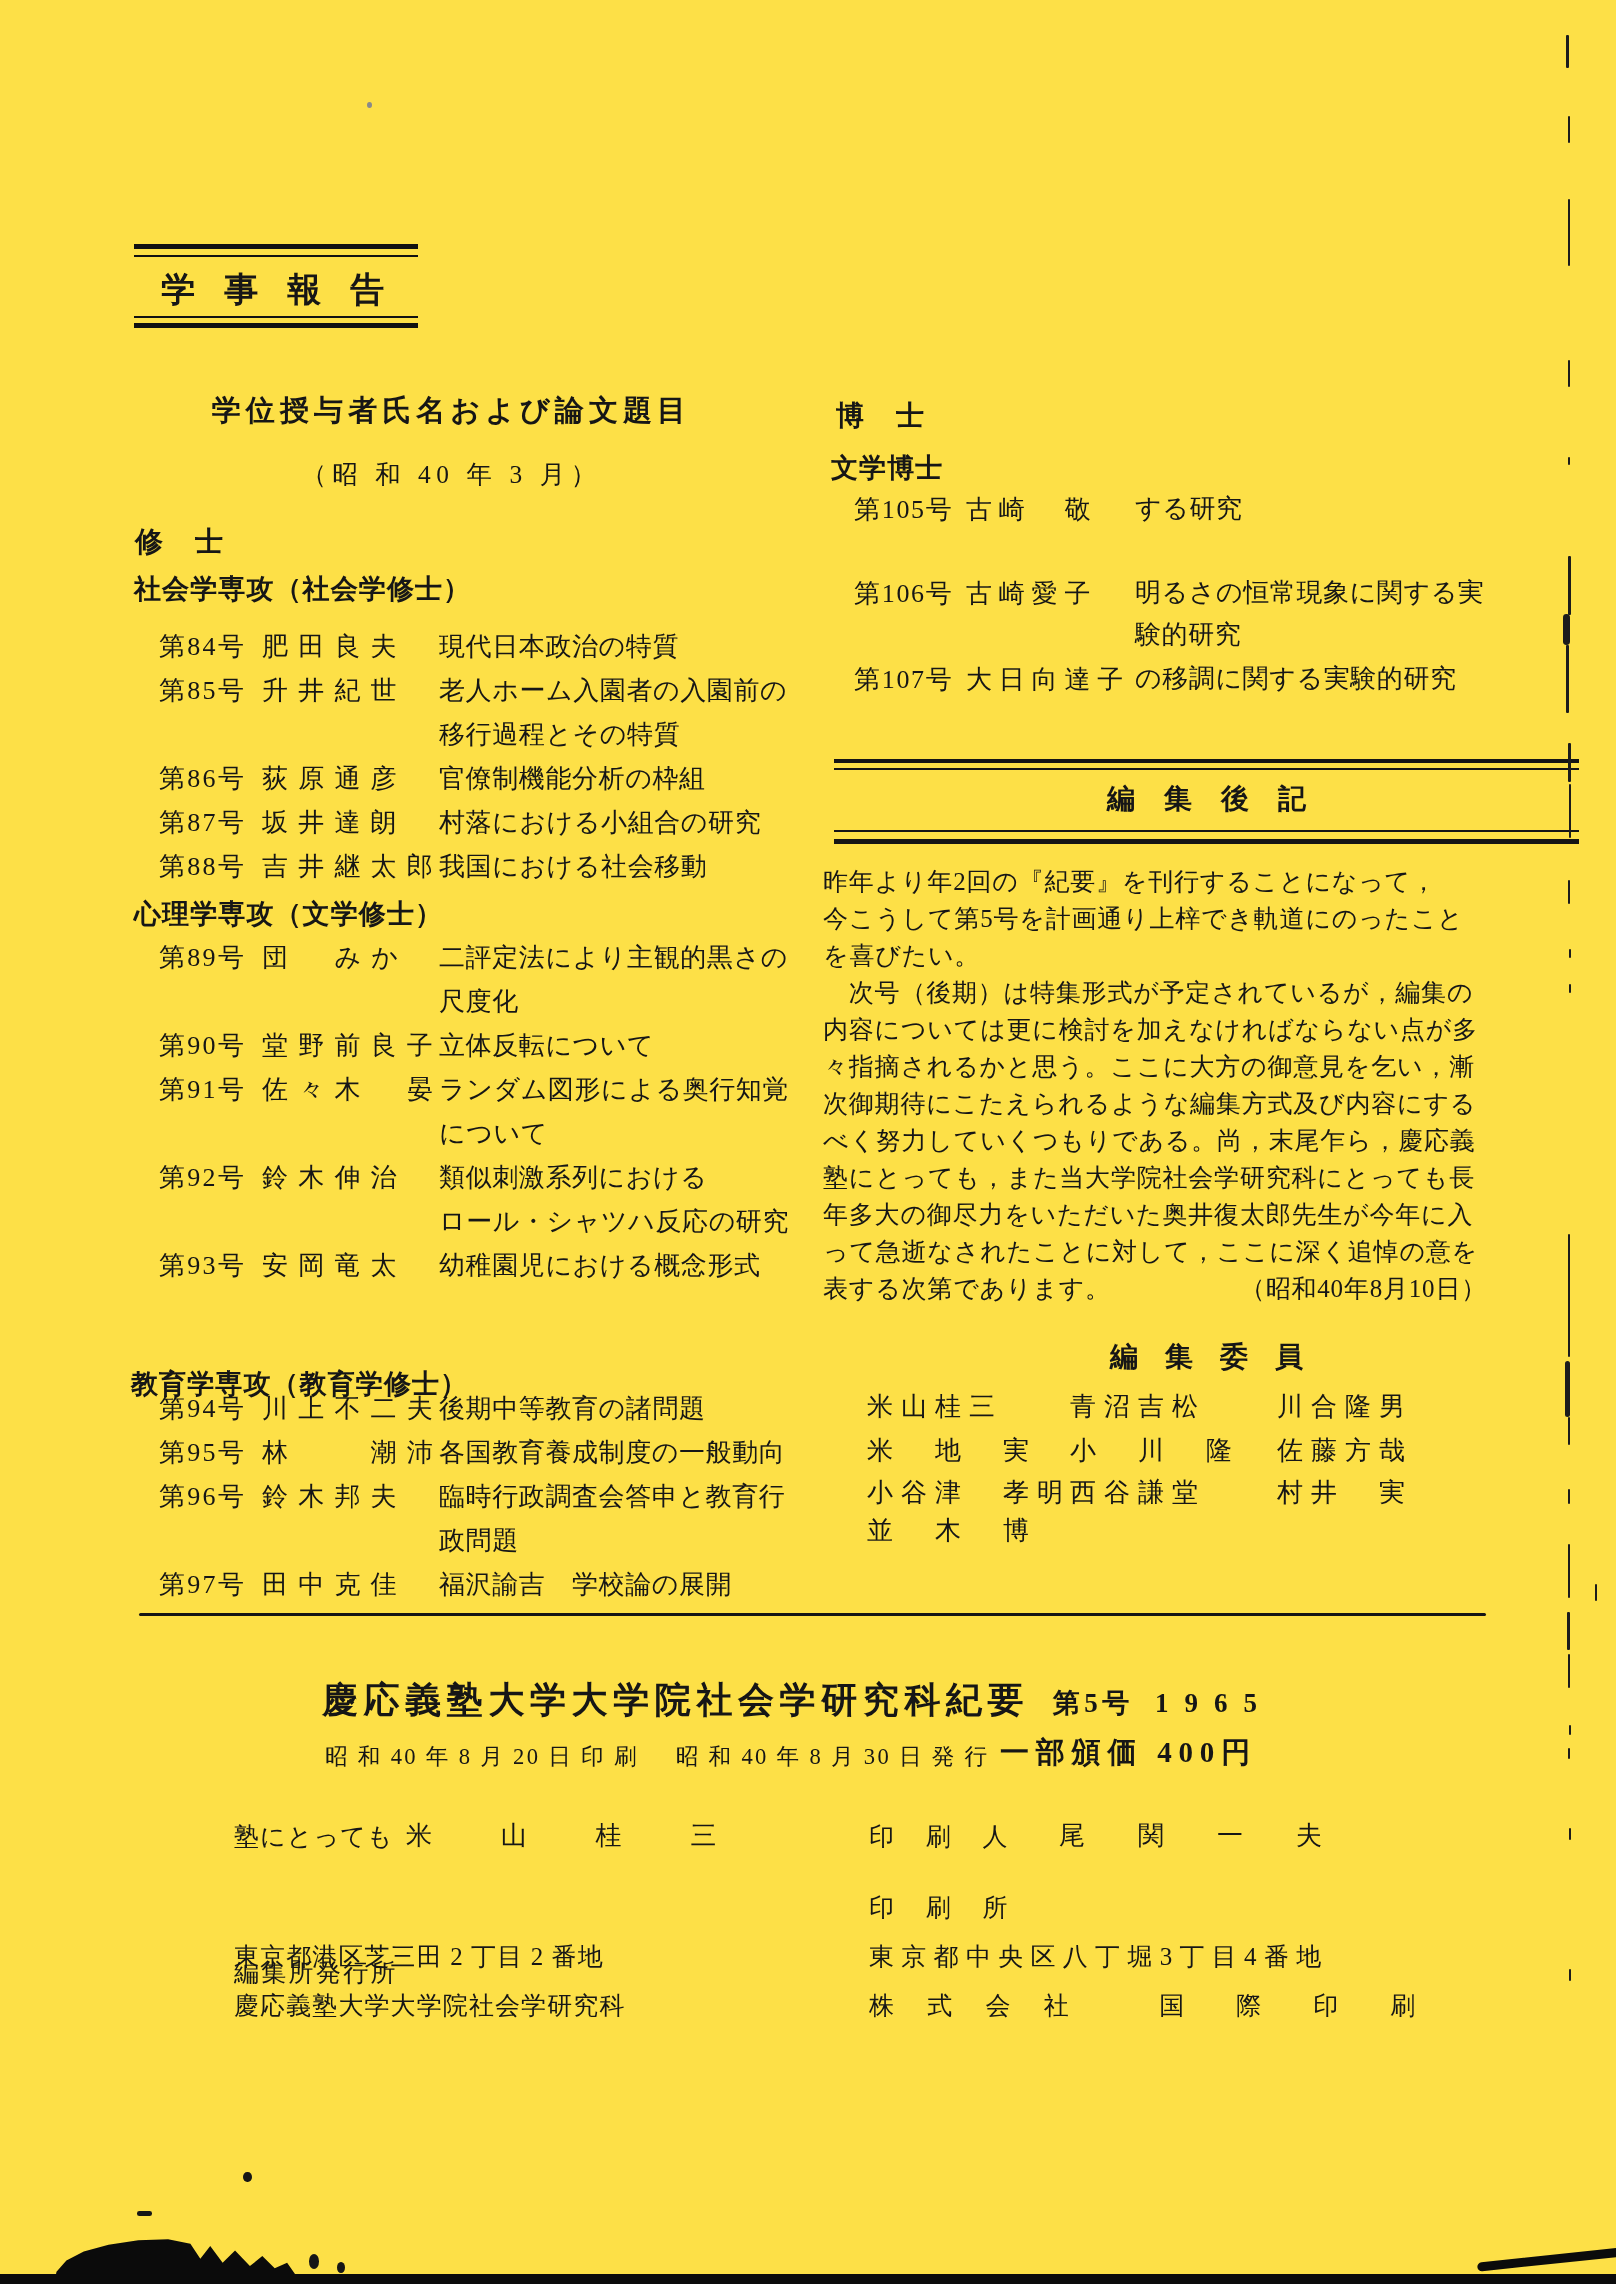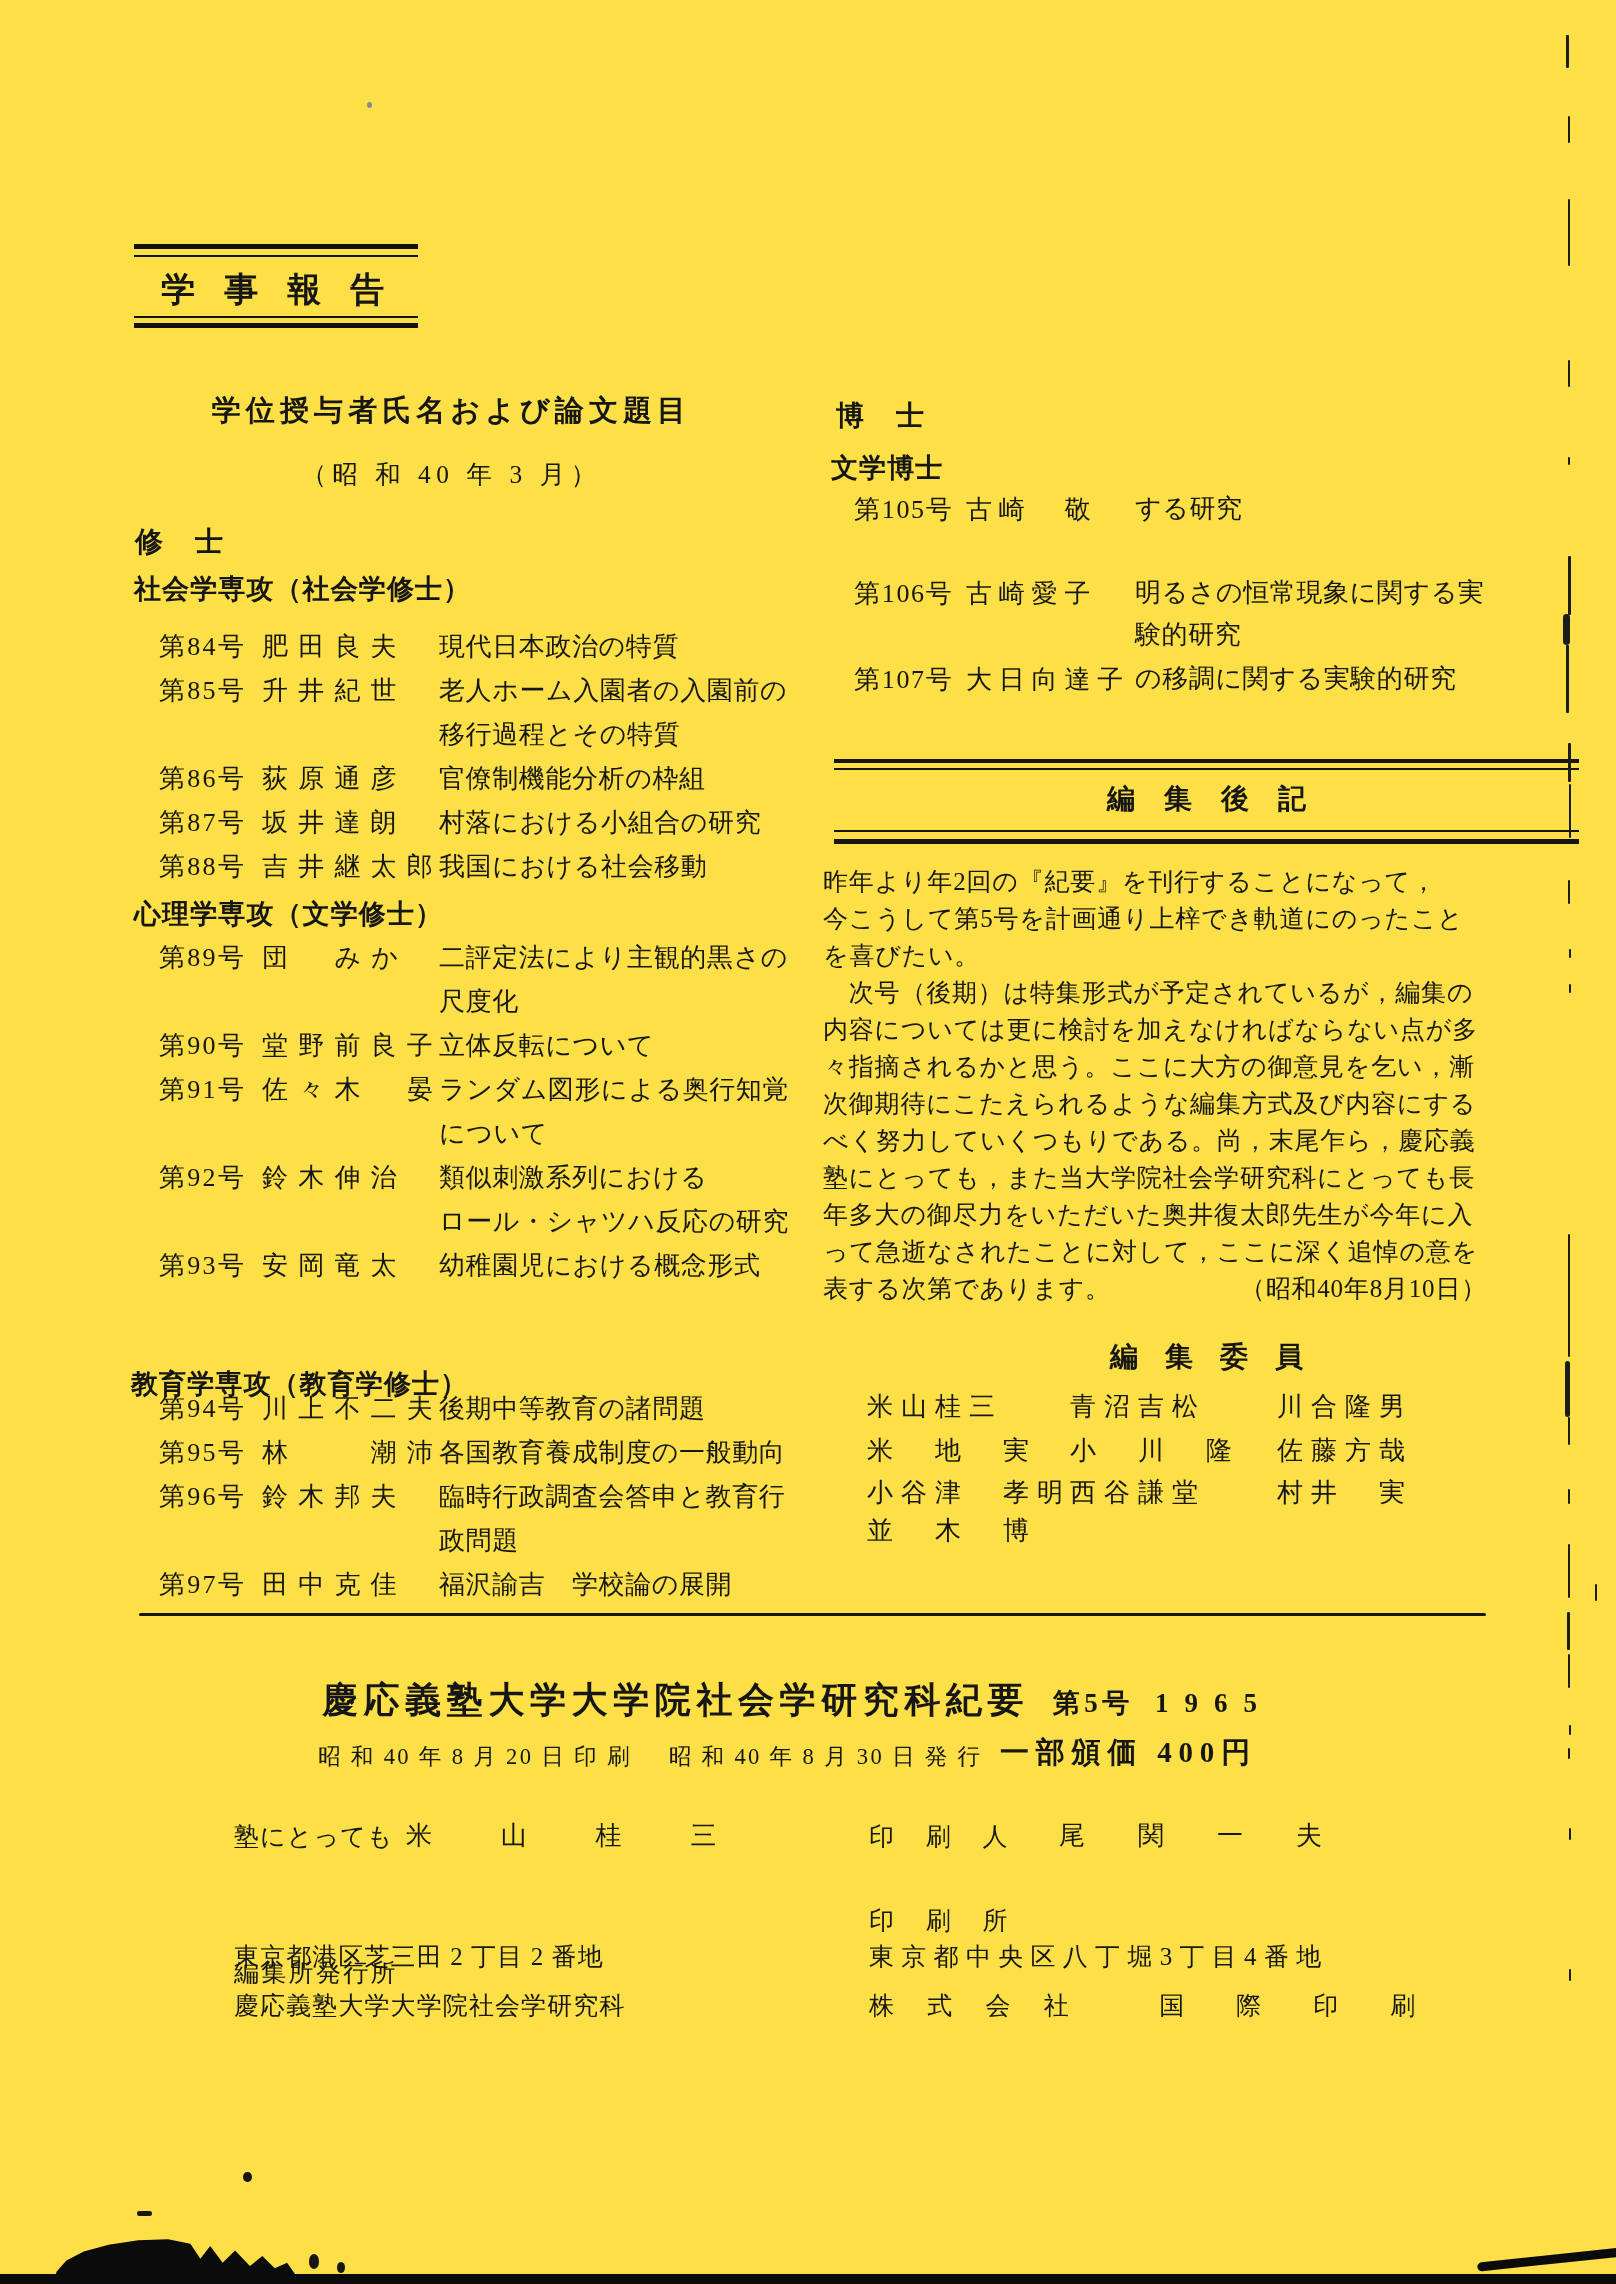--- a/index.html
+++ b/index.html
@@ -47,21 +47,21 @@
   .cm-row span{position:absolute;top:0;white-space:nowrap;}
   .cm-c1{left:0;} .cm-c2{left:203px;} .cm-c3{left:410px;}
 
   .mid-rule{position:absolute;left:139px;top:1613px;width:1347px;height:2.8px;background:#151515;border-radius:1.7px;}
 
   
   .col-title{position:absolute;left:322px;top:1676px;white-space:nowrap;}
   .col-title .main{font-size:36px;font-weight:bold;letter-spacing:5.6px;}
   .col-title .issue{font-size:27px;font-weight:bold;letter-spacing:4.5px;margin-left:21.4px;}
   .col-title .year{font-size:27px;font-weight:bold;letter-spacing:16px;margin-left:19px;}
-  .col-dates{position:absolute;left:318px;top:1741px;font-size:22.6px;letter-spacing:2.3px;white-space:nowrap;}
+  .col-dates{position:absolute;left:325px;top:1741px;font-size:22.6px;letter-spacing:2.3px;white-space:nowrap;}
   .col-dates .d2{margin-left:29px;}
   .col-price{position:absolute;left:1000px;top:1733px;font-size:29px;font-weight:bold;letter-spacing:6.8px;white-space:nowrap;}
   .cl{position:absolute;font-size:25px;white-space:nowrap;}
 
   
   .edge{position:absolute;background:#1c1c1c;border-radius:1.1px;}
   .bottom-strip{position:absolute;left:0;top:2274px;width:1616px;height:10.2px;background:#0b0b0b;}
   .blob{position:absolute;left:54px;top:2228px;width:248px;height:56px;background:#0b0b0b;
     clip-path:polygon(0% 100%,1% 78%,5% 58%,12% 42%,22% 30%,34% 22%,46% 20%,55% 28%,59% 55%,63% 32%,68% 62%,73% 40%,79% 68%,84% 50%,89% 72%,94% 62%,100% 100%);}
   .blob2{position:absolute;left:1477px;top:2255px;width:147px;height:9px;background:#0b0b0b;transform:rotate(-6deg);border-radius:4.5px;}
@@ -290,21 +290,21 @@
     <span class="d2">昭 和 40 年 8 月 30 日 発 行</span>
   </div>
   <div class="col-price">一部頒価 400円</div>
 
   <div class="cl" style="left:234px;top:1820px;letter-spacing:1.1px;">塾にとっても</div>
   <div class="cl" style="left:406px;top:1818px;font-size:26px;letter-spacing:21.4px;">米　山　桂　三</div>
   <div class="cl" style="left:869px;top:1820px;letter-spacing:3.4px;">印　刷　人</div>
   <div class="cl" style="left:1059px;top:1818px;font-size:26px;letter-spacing:13.5px;">尾　関　一　夫</div>
 
   <div class="cl" style="left:234px;top:1932px;letter-spacing:2.3px;margin-top:24px;">編集所発行所</div>
-  <div class="cl" style="left:869px;top:1891px;letter-spacing:3.4px;margin-top:13px;">印　刷　所</div>
+  <div class="cl" style="left:869px;top:1891px;letter-spacing:3.4px;">印　刷　所</div>
 
   <div class="cl" style="left:234px;top:1940px;letter-spacing:1.1px;">東京都港区芝三田 2 丁目 2 番地</div>
   <div class="cl" style="left:869px;top:1940px;letter-spacing:7.3px;">東京都中央区八丁堀3丁目4番地</div>
 
   <div class="cl" style="left:234px;top:1989px;letter-spacing:1.1px;">慶応義塾大学大学院社会学研究科</div>
   <div class="cl" style="left:869px;top:1989px;letter-spacing:13.5px;">株 式 会 社　　国　際　印　刷</div>
 
   <div class="edge" style="left:1566px;top:35px;width:2.8px;height:33px;"></div>
   <div class="edge" style="left:1568px;top:116px;width:1.7px;height:27px;"></div>
   <div class="edge" style="left:1568px;top:199px;width:2.3px;height:67px;"></div>

